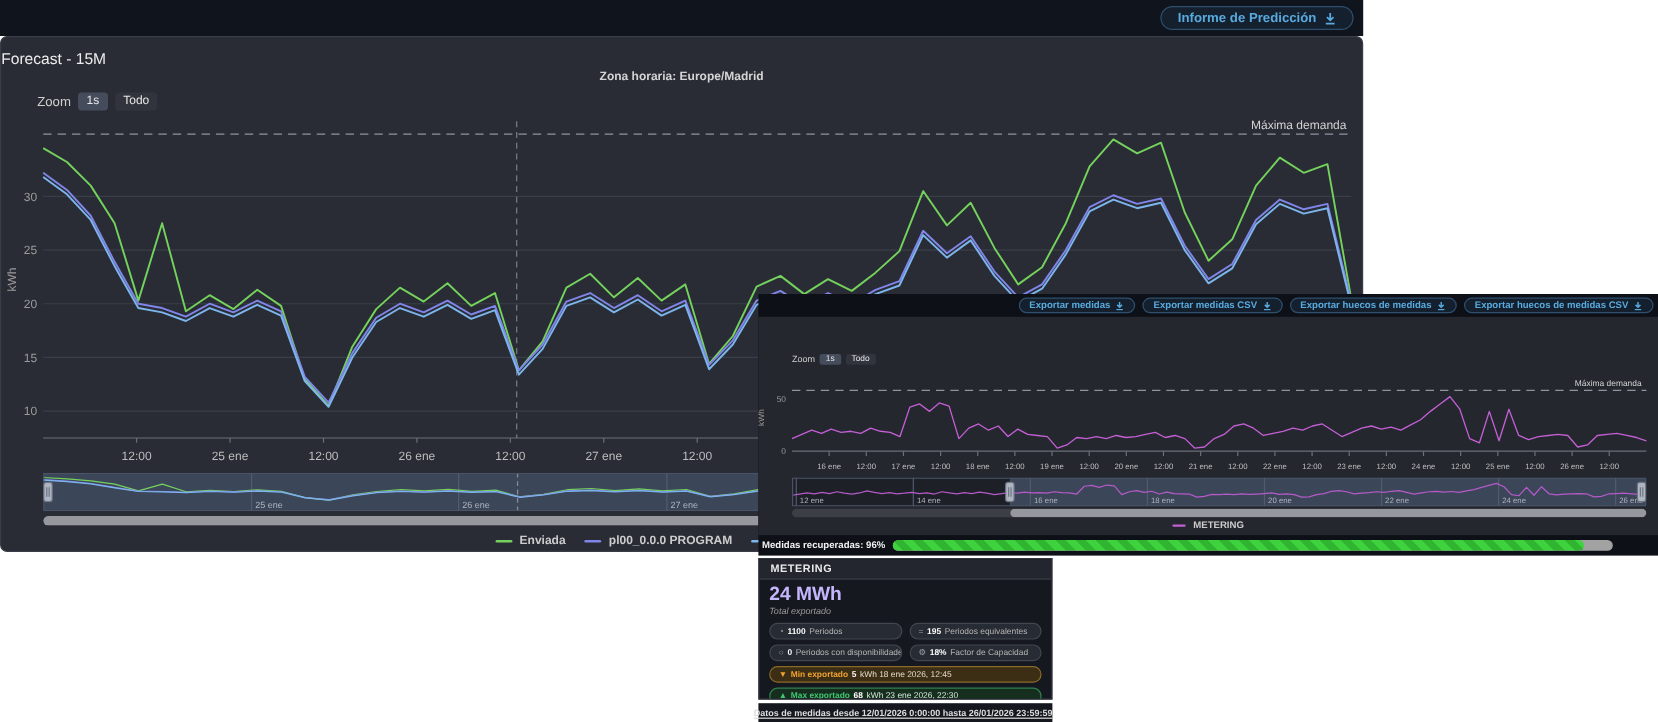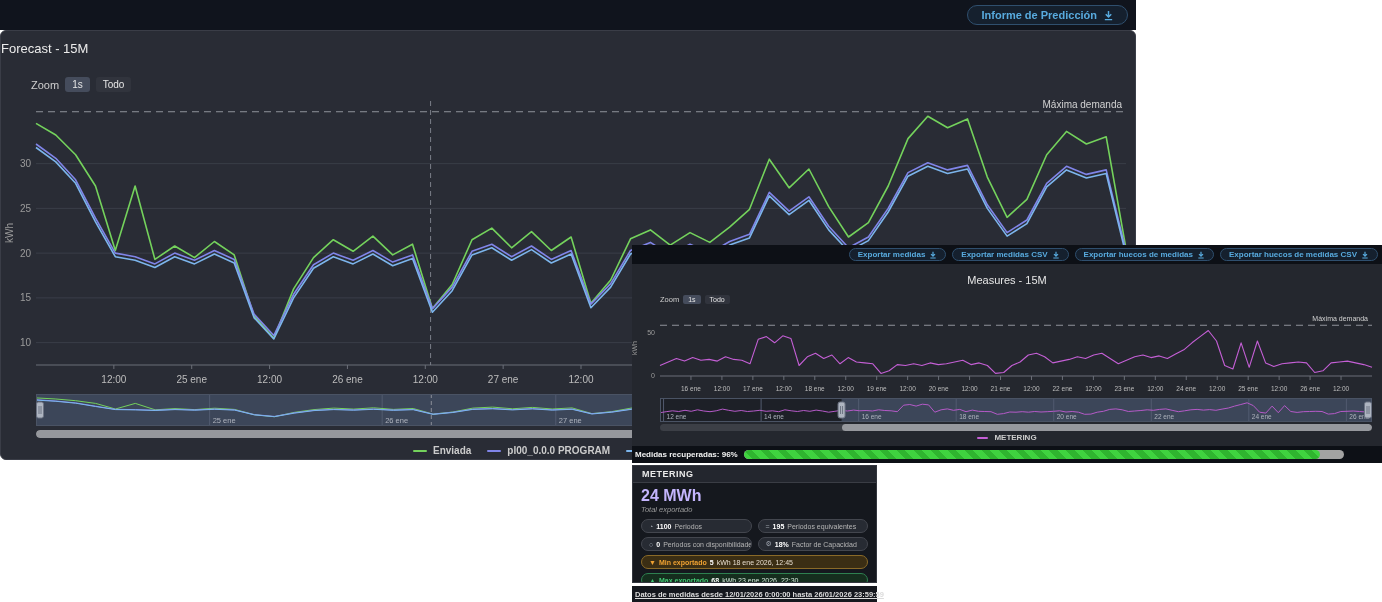--- a/index.html
+++ b/index.html
@@ -67,39 +67,40 @@
   .badge .b-icon{color:#9aa0aa;margin-right:3px;font-size:7px;}
   .badge b{color:#ffffff;margin-right:3px;}
   .badge.full{margin-top:4px;}
   .badge.min{background:#3b2e14;border-color:#8a6a28;color:#e6dccd;}
   .badge.min .b-icon,.badge.min .b-name{color:#f0a232;}
   .badge.max{background:#152e1e;border-color:#2e8050;color:#d3e6da;}
   .badge.max .b-icon,.badge.max .b-name{color:#42c573;}
   .badge .b-name{margin-right:3px;font-weight:bold;}
   
   .footer-strip{position:absolute;left:632px;top:586px;width:245px;height:16px;background:#15181e;
-                display:flex;align-items:center;padding-left:3px;box-sizing:border-box;z-index:2;}
+                display:flex;align-items:center;padding-left:3px;box-sizing:border-box;z-index:2;justify-content:flex-end;}
   .footer-link{color:#dcdcdc;font-size:7.5px;font-weight:bold;text-decoration:underline;cursor:pointer;white-space:nowrap;}
 </style>
 </head>
 <body>
 
 <div class="stage">
 
   <div class="topbar">
     <button class="pill-btn">
       <span>Informe de Predicción</span>
       <svg width="11" height="11" viewBox="0 0 12 12">
           <path d="M6 1v6M3 4.6l3 3 3-3M2 10.5h8" stroke="currentColor" stroke-width="1.6" fill="none"></path>
         </svg>
     </button>
   </div>
 
   <section class="forecast-panel">
     <div class="chart-title">Forecast - 15M</div>
+    <div class="chart-subtitle">Zona horaria: Europe/Madrid</div>
     <div class="zoom-row">
       <span class="zoom-label">Zoom</span>
       <button class="zbtn active">1s</button>
       <button class="zbtn">Todo</button>
     </div>
     <div class="chart-main"><svg width="1136" height="300">
           <line x1="35" y1="249.6271186440678" x2="1125" y2="249.6271186440678" stroke="#3a3e48"></line>
           <text x="30" y="253.1271186440678" font-size="10" fill="#9b9b9b" text-anchor="end" font-family="Liberation Sans, sans-serif">10</text>
           <line x1="35" y1="204.8813559322034" x2="1125" y2="204.8813559322034" stroke="#3a3e48"></line>
           <text x="30" y="208.3813559322034" font-size="10" fill="#9b9b9b" text-anchor="end" font-family="Liberation Sans, sans-serif">15</text>
@@ -198,21 +199,20 @@
           </svg>
       </button>
       <button class="pill-btn sm">
         <span>Exportar huecos de medidas CSV</span>
         <svg width="8" height="8" viewBox="0 0 12 12">
             <path d="M6 1v6M3 4.6l3 3 3-3M2 10.5h8" stroke="currentColor" stroke-width="1.8" fill="none"></path>
           </svg>
       </button>
     </div>
     <div class="measures-inner">
-      <div class="m-title">Measures - 15M</div>
       <div class="zoom-row m-zoom">
         <span class="zoom-label">Zoom</span>
         <button class="zbtn active">1s</button>
         <button class="zbtn">Todo</button>
       </div>
       <div class="m-chart"><svg width="750" height="86">
             <text x="23" y="68.45" font-size="7" fill="#9b9b9b" text-anchor="end" font-family="Liberation Sans, sans-serif">0</text>
             <text x="23" y="24.7" font-size="7" fill="#9b9b9b" text-anchor="end" font-family="Liberation Sans, sans-serif">50</text>
             <text x="0" y="0" font-size="7" fill="#9b9b9b" text-anchor="middle" font-family="Liberation Sans, sans-serif" transform="translate(5,38) rotate(-90)">kWh</text>
             <line x1="28" y1="66" x2="740" y2="66" stroke="#6b6f78"></line>

